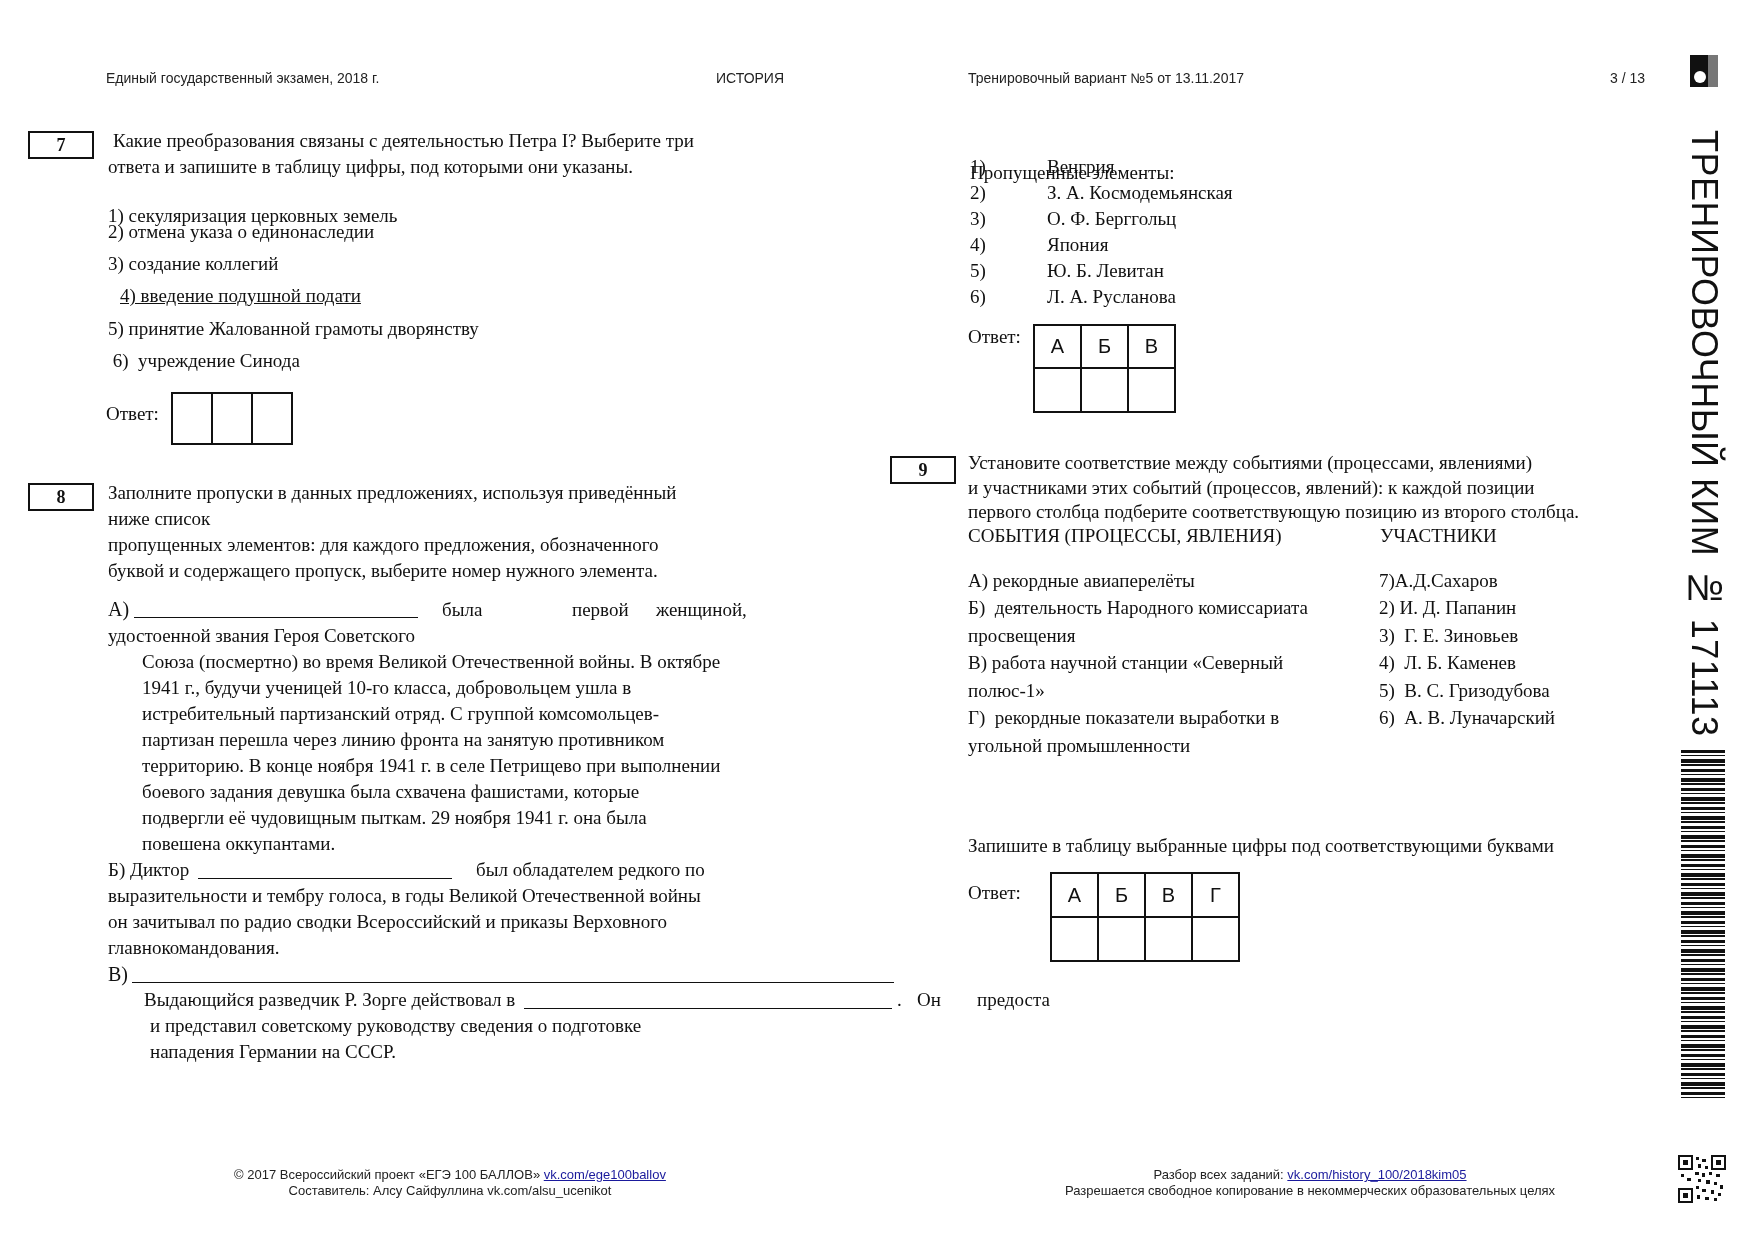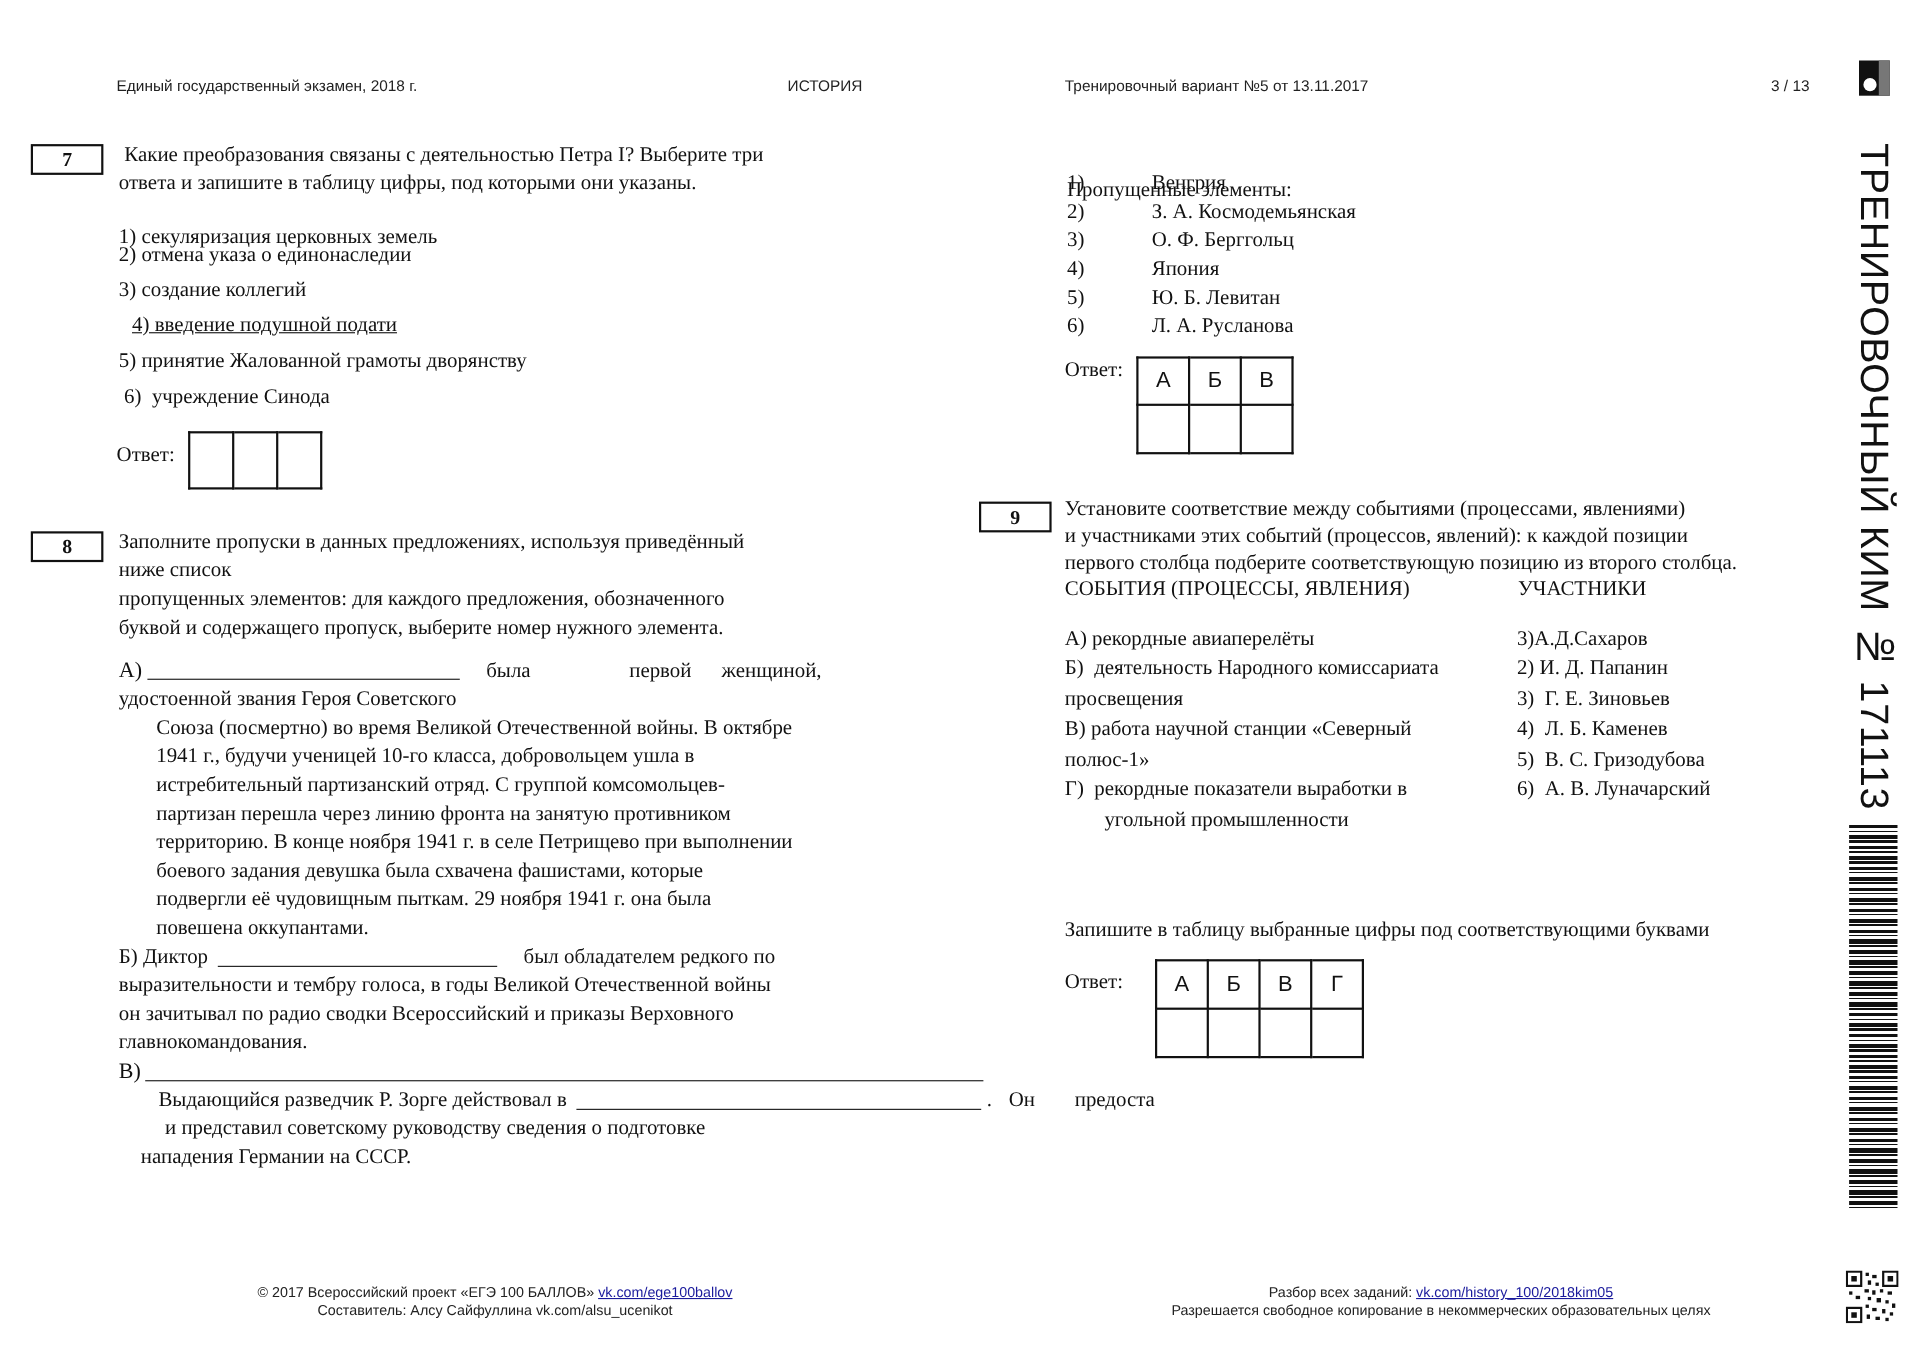--- a/index.html
+++ b/index.html
@@ -119,21 +119,21 @@
 <div class="abs serif txt" style="left:108px;top:935px;">главнокомандования.</div>
 
 <div class="abs serif txt" style="left:108px;top:961px;font-size:20px;">В)</div>
 <div class="abs" style="left:132px;top:982px;width:762px;border-bottom:1.5px solid #111;"></div>
 <div class="abs serif txt" style="left:108px;top:987px;margin-left:36px;">Выдающийся разведчик Р. Зорге действовал в</div>
 <div class="abs" style="left:524px;top:1008px;width:368px;border-bottom:1.5px solid #111;"></div>
 <div class="abs serif txt" style="left:897px;top:987px;">.</div>
 <div class="abs serif txt" style="left:917px;top:987px;">Он</div>
 <div class="abs serif txt" style="left:977px;top:987px;">предоста</div>
 <div class="abs serif txt" style="left:150px;top:1013px;">и представил советскому руководству сведения о подготовке</div>
-<div class="abs serif txt" style="left:128px;top:1039px;">нападения Германии на СССР.</div>
+<div class="abs serif txt" style="left:150px;top:1039px;">нападения Германии на СССР.</div>
 
 <div class="abs serif txt" style="left:970px;top:128px;margin-top:32px;">Пропущенные элементы:</div>
 <div class="abs serif txt" style="left:970px;top:154px;">1)</div>
 <div class="abs serif txt" style="left:1047px;top:154px;">Венгрия</div>
 <div class="abs serif txt" style="left:970px;top:180px;">2)</div>
 <div class="abs serif txt" style="left:1047px;top:180px;">З. А. Космодемьянская</div>
 <div class="abs serif txt" style="left:970px;top:206px;">3)</div>
 <div class="abs serif txt" style="left:1047px;top:206px;">О. Ф. Берггольц</div>
 <div class="abs serif txt" style="left:970px;top:232px;">4)</div>
 <div class="abs serif txt" style="left:1047px;top:232px;">Япония</div>
@@ -163,23 +163,23 @@
 <div class="abs serif txt" style="left:968px;top:499px;">первого столбца подберите соответствующую позицию из второго столбца.</div>
 <div class="abs serif txt" style="left:968px;top:523px;">СОБЫТИЯ (ПРОЦЕССЫ, ЯВЛЕНИЯ)</div>
 <div class="abs serif txt" style="left:1380px;top:523px;">УЧАСТНИКИ</div>
 
 <div class="abs serif txt" style="left:968px;top:568px;white-space:pre;">А) рекордные авиаперелёты</div>
 <div class="abs serif txt" style="left:968px;top:595px;white-space:pre;">Б)  деятельность Народного комиссариата</div>
 <div class="abs serif txt" style="left:968px;top:623px;">просвещения</div>
 <div class="abs serif txt" style="left:968px;top:650px;">В) работа научной станции «Северный</div>
 <div class="abs serif txt" style="left:968px;top:678px;">полюс-1»</div>
 <div class="abs serif txt" style="left:968px;top:705px;white-space:pre;">Г)  рекордные показатели выработки в</div>
-<div class="abs serif txt" style="left:968px;top:733px;margin-left:36px;">угольной промышленности</div>
-
-<div class="abs serif txt" style="left:1379px;top:568px;white-space:pre;">3)А.Д.Сахаров</div>
+<div class="abs serif txt" style="left:968px;top:733px;">угольной промышленности</div>
+
+<div class="abs serif txt" style="left:1379px;top:568px;white-space:pre;">7)А.Д.Сахаров</div>
 <div class="abs serif txt" style="left:1379px;top:595px;white-space:pre;">2) И. Д. Папанин</div>
 <div class="abs serif txt" style="left:1379px;top:623px;white-space:pre;">3)  Г. Е. Зиновьев</div>
 <div class="abs serif txt" style="left:1379px;top:650px;white-space:pre;">4)  Л. Б. Каменев</div>
 <div class="abs serif txt" style="left:1379px;top:678px;white-space:pre;">5)  В. С. Гризодубова</div>
 <div class="abs serif txt" style="left:1379px;top:705px;white-space:pre;">6)  А. В. Луначарский</div>
 
 <div class="abs serif txt" style="left:968px;top:833px;">Запишите в таблицу выбранные цифры под соответствующими буквами</div>
 <div class="abs serif txt" style="left:968px;top:880px;">Ответ:</div>
 <table class="ans" style="left:1050px;top:872px;">
   <tbody>

